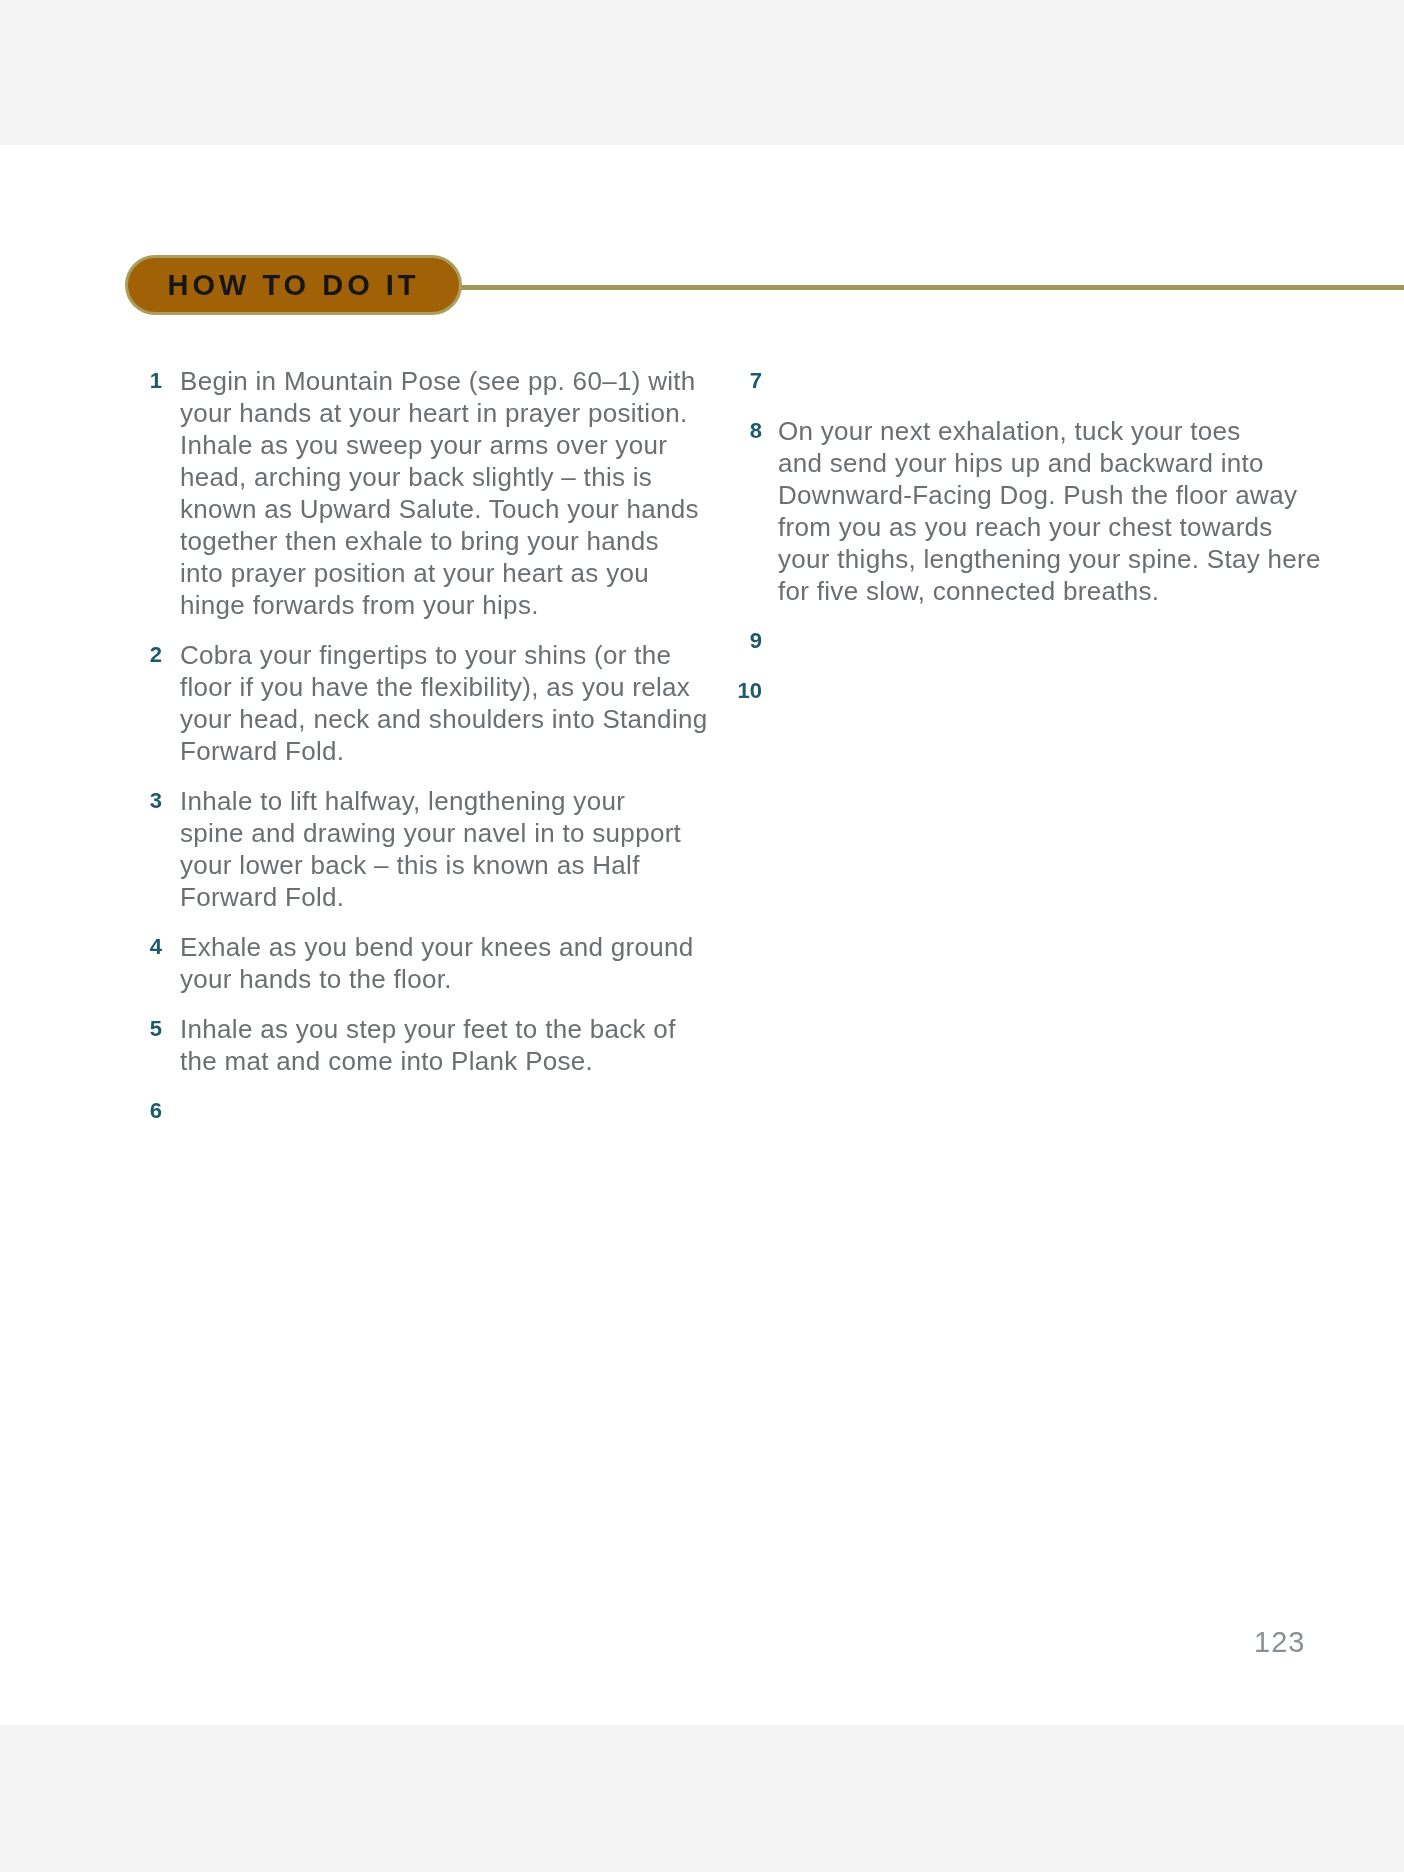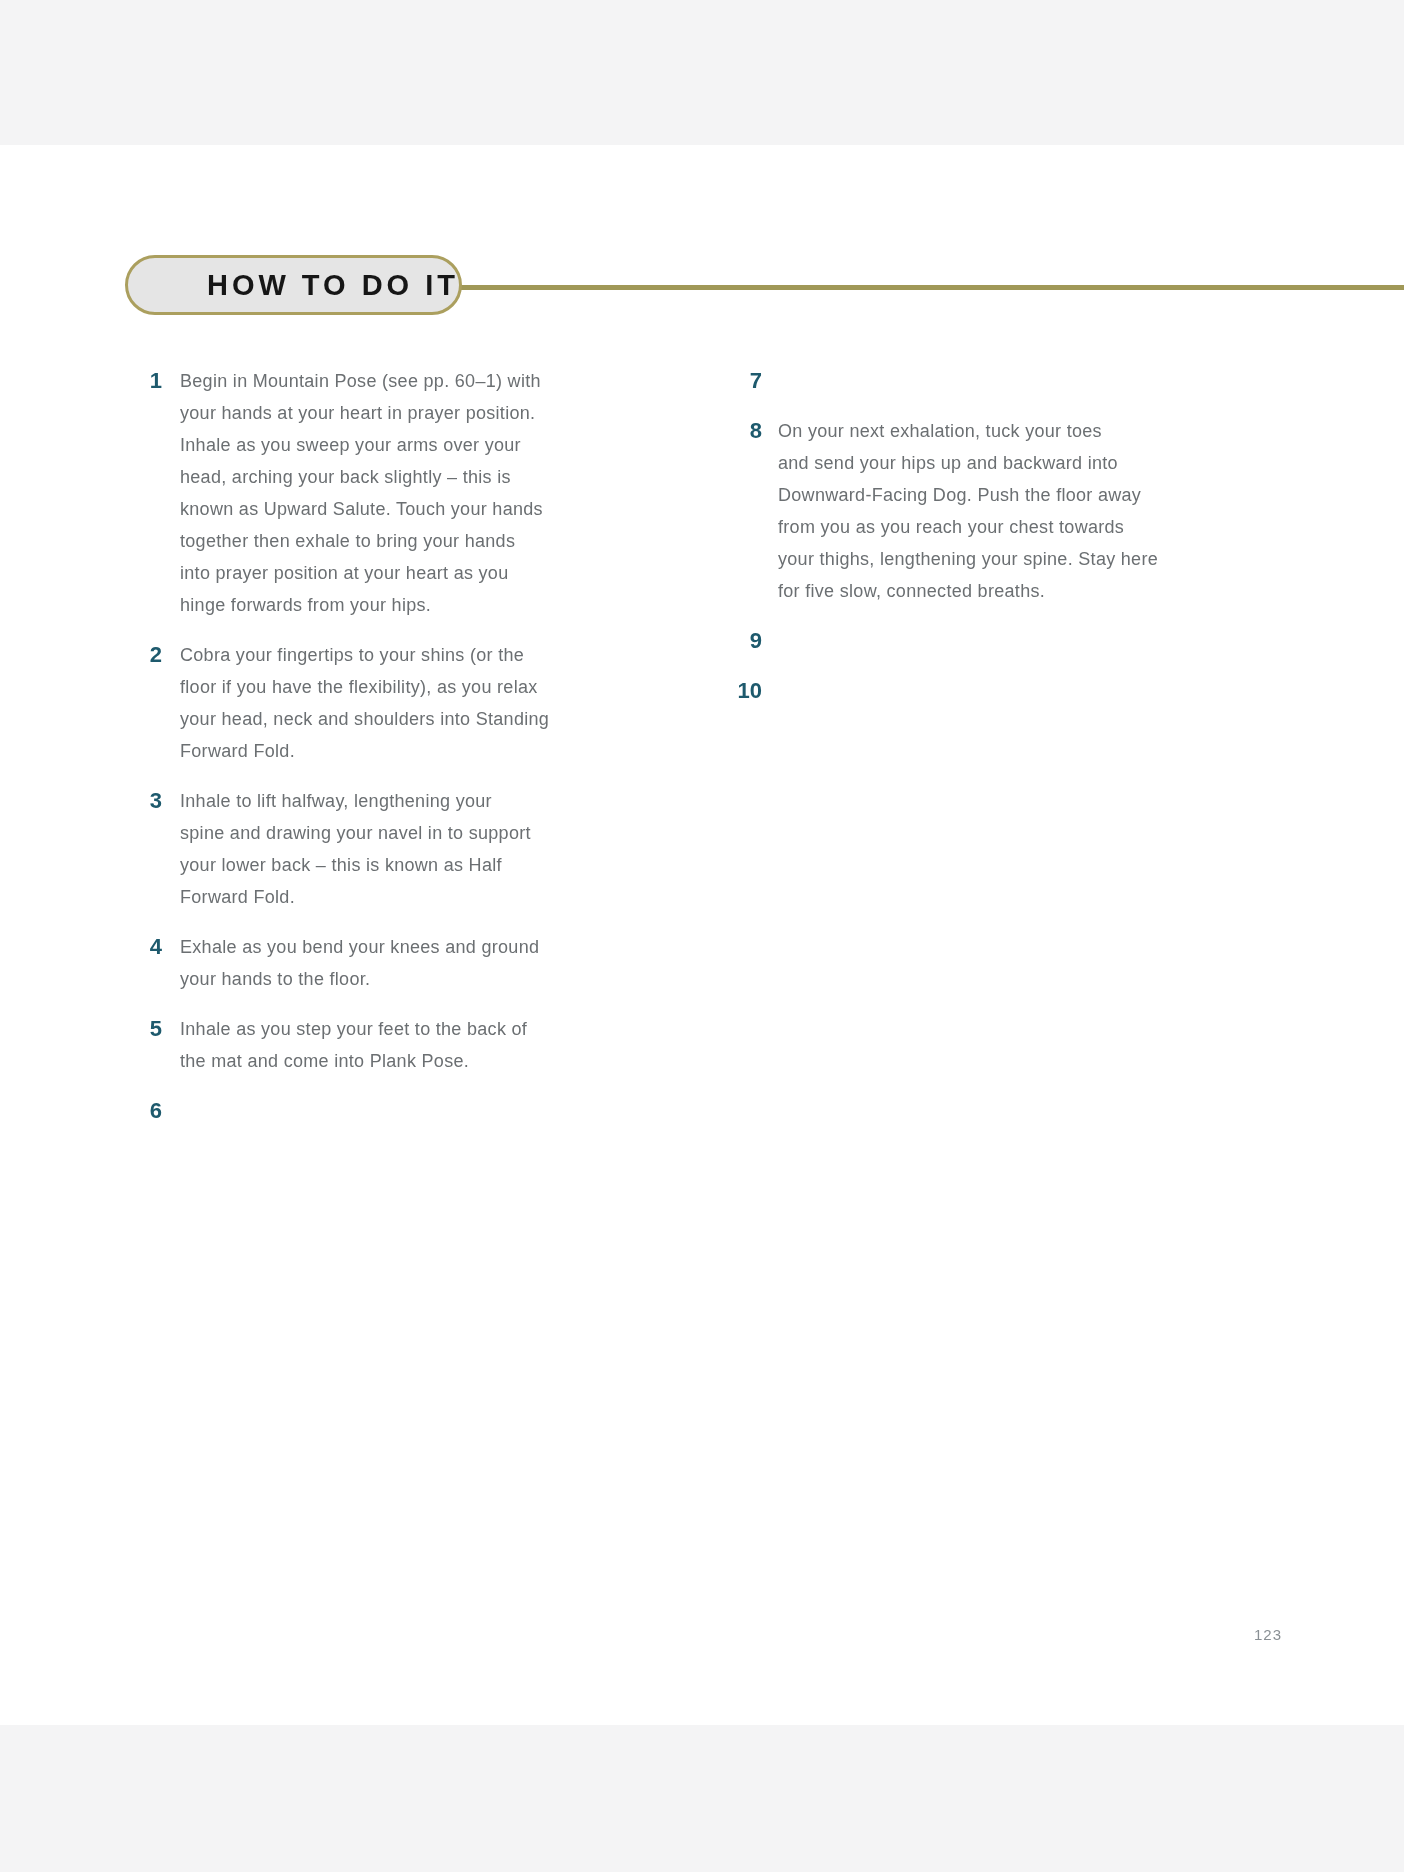--- a/index.html
+++ b/index.html
@@ -6,22 +6,22 @@
   body{
     width:1404px;height:1872px;position:relative;background:#ffffff;
     font-family:"Liberation Sans", sans-serif;overflow:hidden;
   }
   .band{position:absolute;left:0;width:1404px;background:#f4f4f5;}
   .band-top{top:0;height:145px;}
   .band-bottom{top:1725px;height:147px;}
 
   .badge{
     position:absolute;left:125px;top:255px;width:337px;height:60px;
-    border:3px solid #ab9f5e;border-radius:32px;background:#e5e5e5;
-    display:flex;align-items:center;justify-content:flex-end;box-sizing:border-box;
+    border:3px solid #ab9f5e;border-radius:32px;background:#a16207;
+    display:flex;align-items:center;justify-content:center;box-sizing:border-box;
     z-index:2;
   }
   .badge-label{
     font-size:29px;font-weight:bold;color:#161616;letter-spacing:4px;
     white-space:nowrap;
   }
   .gold-rule{
     position:absolute;left:455px;top:285px;width:949px;height:5px;
     background:#a09857;z-index:1;
   }
@@ -31,27 +31,27 @@
   .col-right{left:734px;width:600px;}
 
   .step{display:flex;margin:0 0 18px 0;}
   .step .num{
     flex:0 0 auto;text-align:right;
     font-size:22px;font-weight:bold;color:#1e5a6d;line-height:32px;
   }
   .col-left .step .num{width:22px;margin-right:18px;}
   .col-right .step .num{width:28px;margin-right:16px;}
   .step .txt{
-    margin:0;font-size:18px;line-height:32px;color:#6b6f72;
+    margin:0;font-size:26px;line-height:32px;color:#6b6f72;
     letter-spacing:0.3px;white-space:pre-line;
   }
 
   .page-number{
     position:absolute;left:1254px;top:1626px;
-    font-size:15px;color:#8a9094;letter-spacing:1px;
+    font-size:29px;color:#8a9094;letter-spacing:1px;
   }
 </style>
 </head>
 <body>
 
 <div class="band band-top"></div>
 <div class="band band-bottom"></div>
 
 <div class="gold-rule"></div>
 <div class="badge">

